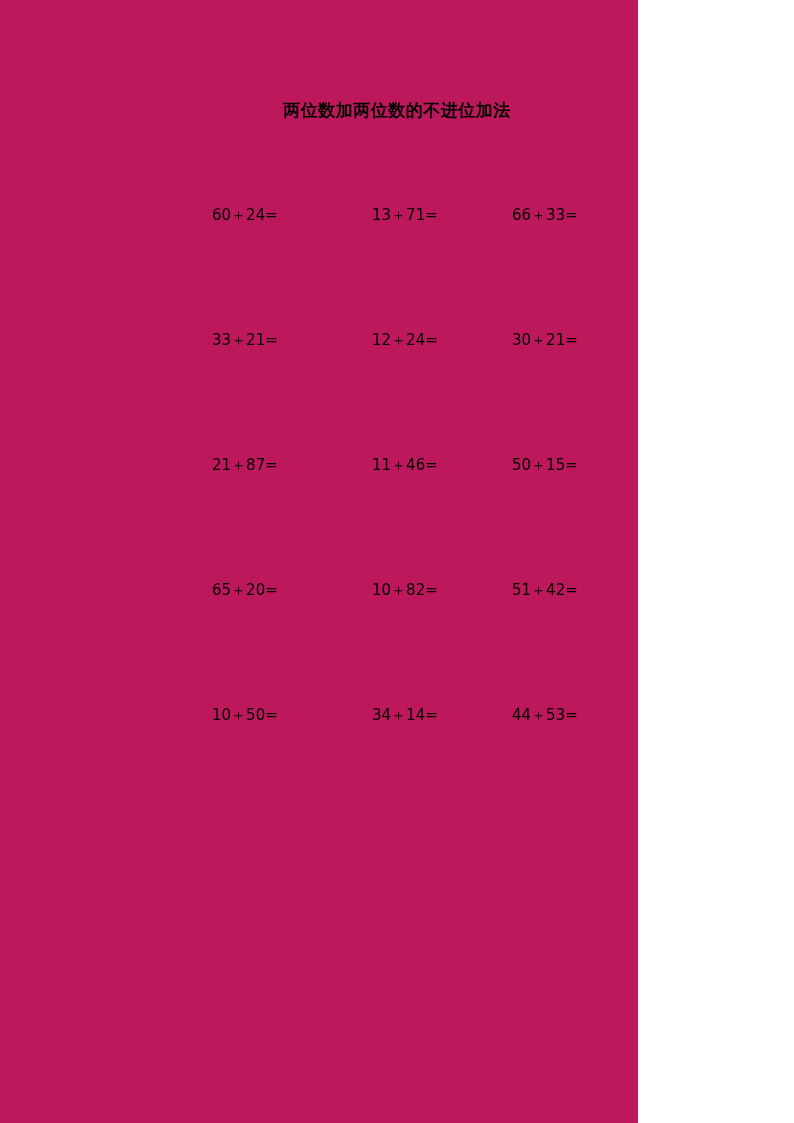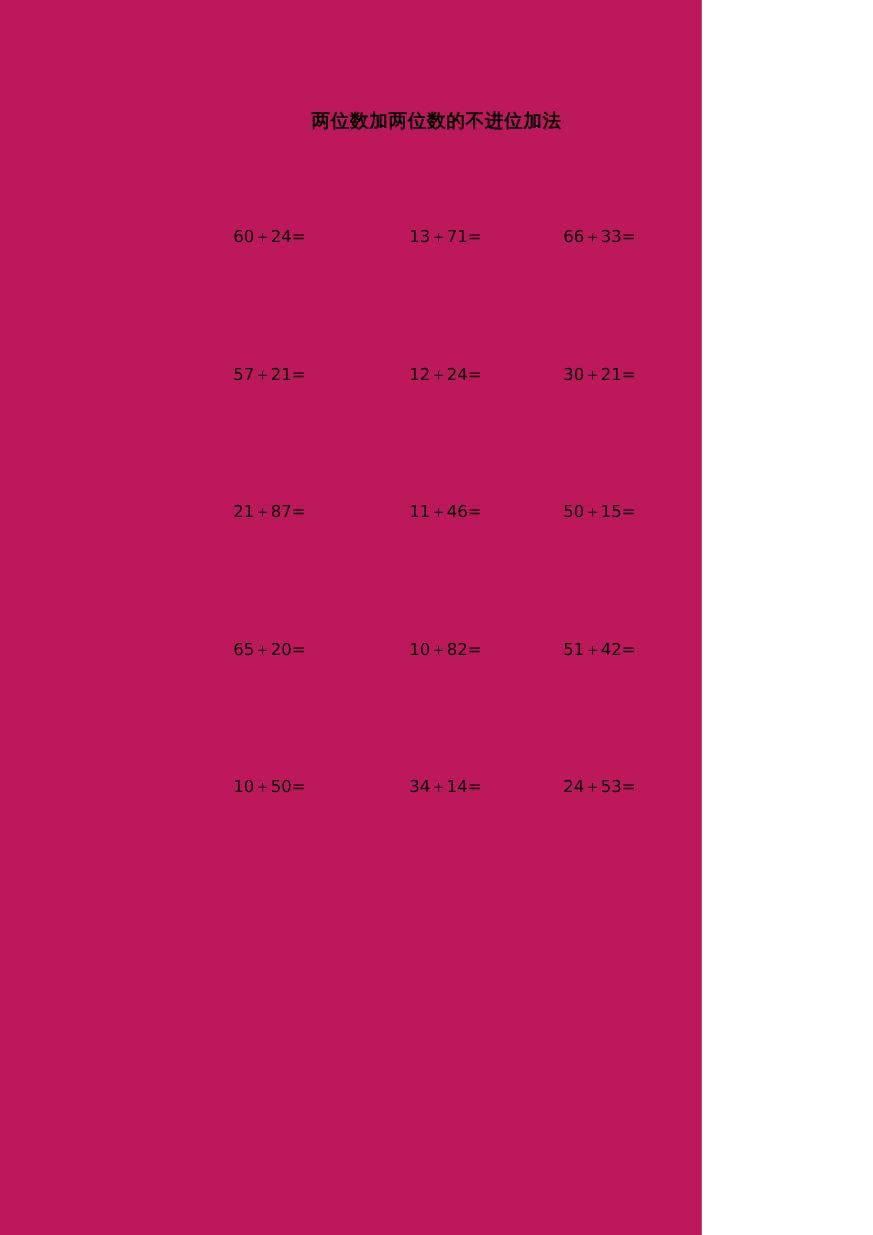--- a/index.html
+++ b/index.html
@@ -76,38 +76,38 @@
   <div class="problem-grid">
 
     <div class="problem-row">
       <div class="problem-cell col-0">60＋24=</div>
       <div class="problem-cell col-1">13＋71=</div>
       <div class="problem-cell col-2">66＋33=</div>
     </div>
 
 
     <div class="problem-row">
-      <div class="problem-cell col-0">57＋21=</div>
+      <div class="problem-cell col-0">33＋21=</div>
       <div class="problem-cell col-1">12＋24=</div>
       <div class="problem-cell col-2">30＋21=</div>
     </div>
 
     <div class="problem-row">
       <div class="problem-cell col-0">21＋87=</div>
       <div class="problem-cell col-1">11＋46=</div>
       <div class="problem-cell col-2">50＋15=</div>
     </div>
 
     <div class="problem-row">
       <div class="problem-cell col-0">65＋20=</div>
       <div class="problem-cell col-1">10＋82=</div>
       <div class="problem-cell col-2">51＋42=</div>
     </div>
 
     <div class="problem-row">
       <div class="problem-cell col-0">10＋50=</div>
       <div class="problem-cell col-1">34＋14=</div>
-      <div class="problem-cell col-2">24＋53=</div>
+      <div class="problem-cell col-2">44＋53=</div>
     </div>
 
 
   </div>
 </div>
 
 </body></html>

